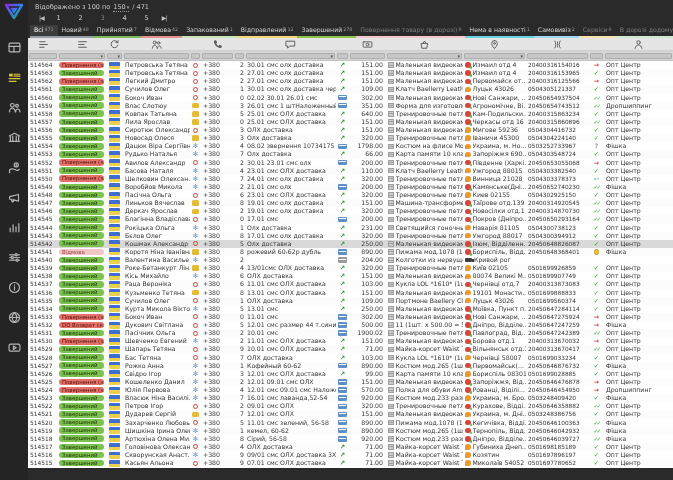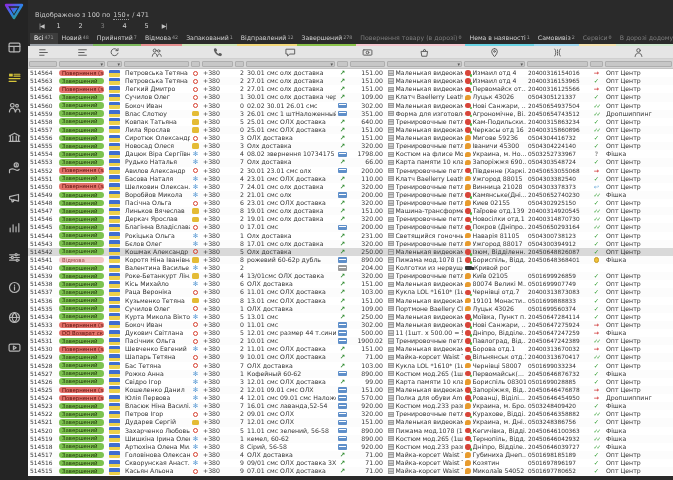--- a/index.html
+++ b/index.html
@@ -8,21 +8,21 @@
 .app{display:flex;width:673px;height:480px;background:#2a2a2a}
 
 .sidebar{width:28px;background:#242424;flex:0 0 28px;display:flex;flex-direction:column;align-items:center}
 .logo{margin:3px 0 8px 0;cursor:pointer}
 .nav{width:28px;height:30px;display:flex;align-items:center;justify-content:center;cursor:pointer}
 .nav svg{stroke:#b5b5b5;fill:none;stroke-width:1.1;stroke-linecap:round;stroke-linejoin:round}
 .nav.act svg{stroke:#d7c53a}
 .nav.act svg .fillme{fill:#d7c53a;stroke:none}
 
 .main{flex:1;display:flex;flex-direction:column;min-width:0}
-.topbar{padding:10px 0 0 7px;color:#cfcfcf}
+.topbar{padding:2px 0 0 7px;color:#cfcfcf}
 .shown{font-size:6.5px;height:10px;line-height:10px;color:#c9c9c9;white-space:nowrap}
 .psize{border-bottom:1px dotted #9a9a9a;cursor:pointer;margin:0 1px}
 .caret::after{content:"\25BE";font-size:5px;color:#aaa;margin-left:1px}
 .pager{height:12px;line-height:12px;font-size:6.5px;display:flex;align-items:center;gap:0}
 .pgend{color:#c3c3c3;font-size:6px;letter-spacing:-1px;cursor:pointer;padding:0 4px}
 .pgend.first::after{content:"|\25C0"}
 .pgend.last::after{content:"\25B6|"}
 .pgnums{display:flex}
 .pgn{width:22px;text-align:center;color:#d5d5d5;cursor:pointer}
 .pgn.cur{color:#808080;cursor:default}

